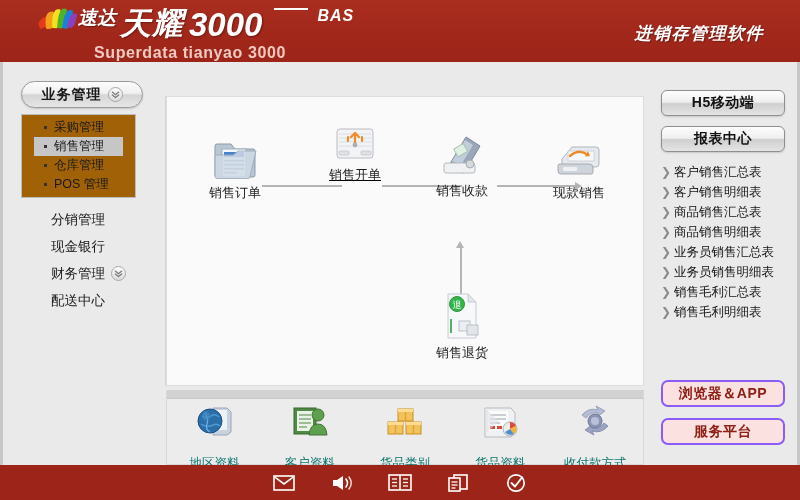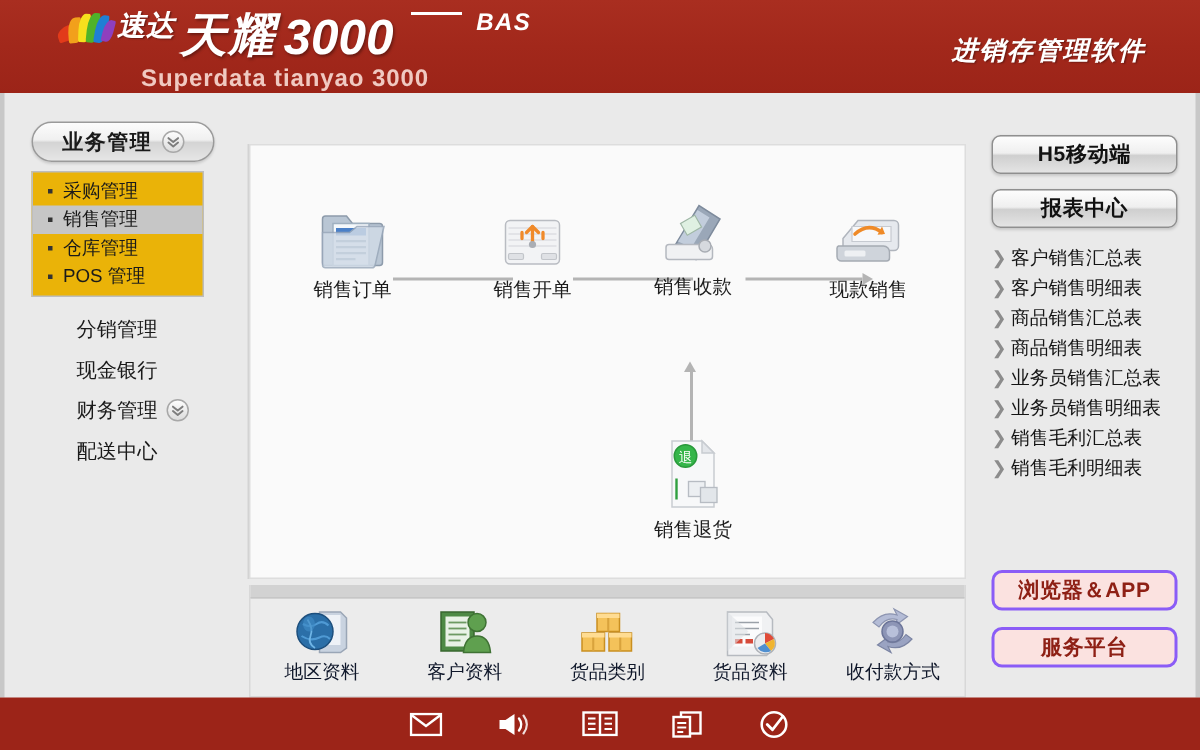--- a/index.html
+++ b/index.html
@@ -88,22 +88,22 @@
     width: 15px; height: 15px; border-radius: 50%;
     background: linear-gradient(180deg,#fdfdfd,#dcdcdc);
     border: 1px solid #a8a8a8; margin-left: 6px;
     display: flex; align-items: center; justify-content: center;
     flex: 0 0 auto;
   }
   .chev-circle svg { display: block; }
 
   .submenu {
     margin-top: 6px; width: 115px;
-    background: #eab308; border: 1px solid #bdbdbd;
-    padding: 3px 0;
+    background: #a16207; border: 1px solid #bdbdbd;
+    padding: 3px 12px;
   }
   .submenu-item {
     height: 19px; display: flex; align-items: center;
     padding-left: 10px; font-size: 12.5px; color: #1a1a1a;
   }
   .submenu-item.active { background: #c6c6c6; }
   .sq { width: 3px; height: 3px; background:#333; margin-right: 7px; display:block; }
 
   .mainmenu { margin-top: 8px; }
   .mainmenu-item {
@@ -136,21 +136,21 @@
   }
 
   .basics-panel {
     position: absolute; left: 163px; top: 328px; width: 478px; height: 75px;
     background: #ececec; border: 1px solid #d8d8d8; border-top: none;
   }
   .basics-strip { height: 9px; background: #d2d2d2; border-bottom: 1px solid #c6c6c6; }
   .basics-row { display: flex; justify-content: space-around; padding-top: 4px; }
   .basic-item { width: 86px; text-align: center; }
   .basic-icon { height: 36px; display:flex; align-items:center; justify-content:center; }
-  .basic-label { font-size: 12.5px; color:#0f172a; margin-top: 1px; white-space: nowrap; }
+  .basic-label { font-size: 12.5px; color:#0f766e; margin-top: 16px; white-space: nowrap; }
 
   
   .right-bar { position: absolute; left: 658px; top: 28px; width: 130px; }
   .rbtn {
     width: 124px; height: 26px; margin-bottom: 10px;
     background: linear-gradient(180deg,#fdfdfd 0%, #efefef 46%, #cfcfcf 53%, #e4e4e4 100%);
     border: 1px solid #8f8f8f; border-radius: 6px;
     display: flex; align-items: center; justify-content: center;
     font-size: 14px; font-weight: bold; color: #111;
     box-shadow: 0 1px 2px rgba(0,0,0,.15);
@@ -284,21 +284,21 @@
                 <rect x="12" y="27" width="20" height="1.5"></rect>
               <rect x="12" y="31" width="20" height="1.5"></rect>
                 <rect x="12" y="35" width="13" height="1.5"></rect>
             </g>
             <path d="M3 18 h18 l5 -4 h18 l-6 26 a2 2 0 0 1 -2 1.5 H5 a2 2 0 0 1 -2 -2z" fill="#cfdae6" opacity="0.85" stroke="#9aa9ba" stroke-width="1"></path>
           </svg>
         </div>
         <div class="node-label">销售订单</div>
       </div>
 
-      <div class="node" style="left:144px; top:38px;">
+      <div class="node" style="left:144px; top:20px;text-decoration:underline;">
         <div class="node-icon">
           <svg width="46" height="44" viewBox="0 0 46 44">
             <rect x="5" y="10" width="36" height="29" rx="3" fill="#f2f3f5" stroke="#b9bcc2" stroke-width="1"></rect>
             <g stroke="#dcdee2" stroke-width="1">
               <line x1="7" y1="15" x2="39" y2="15"></line>
                 <line x1="7" y1="19" x2="39" y2="19"></line>
               <line x1="7" y1="23" x2="39" y2="23"></line>
                 <line x1="7" y1="27" x2="39" y2="27"></line>
             </g>
             <path d="M23 14 v10" stroke="#f08a2a" stroke-width="2.2" stroke-linecap="round"></path>

